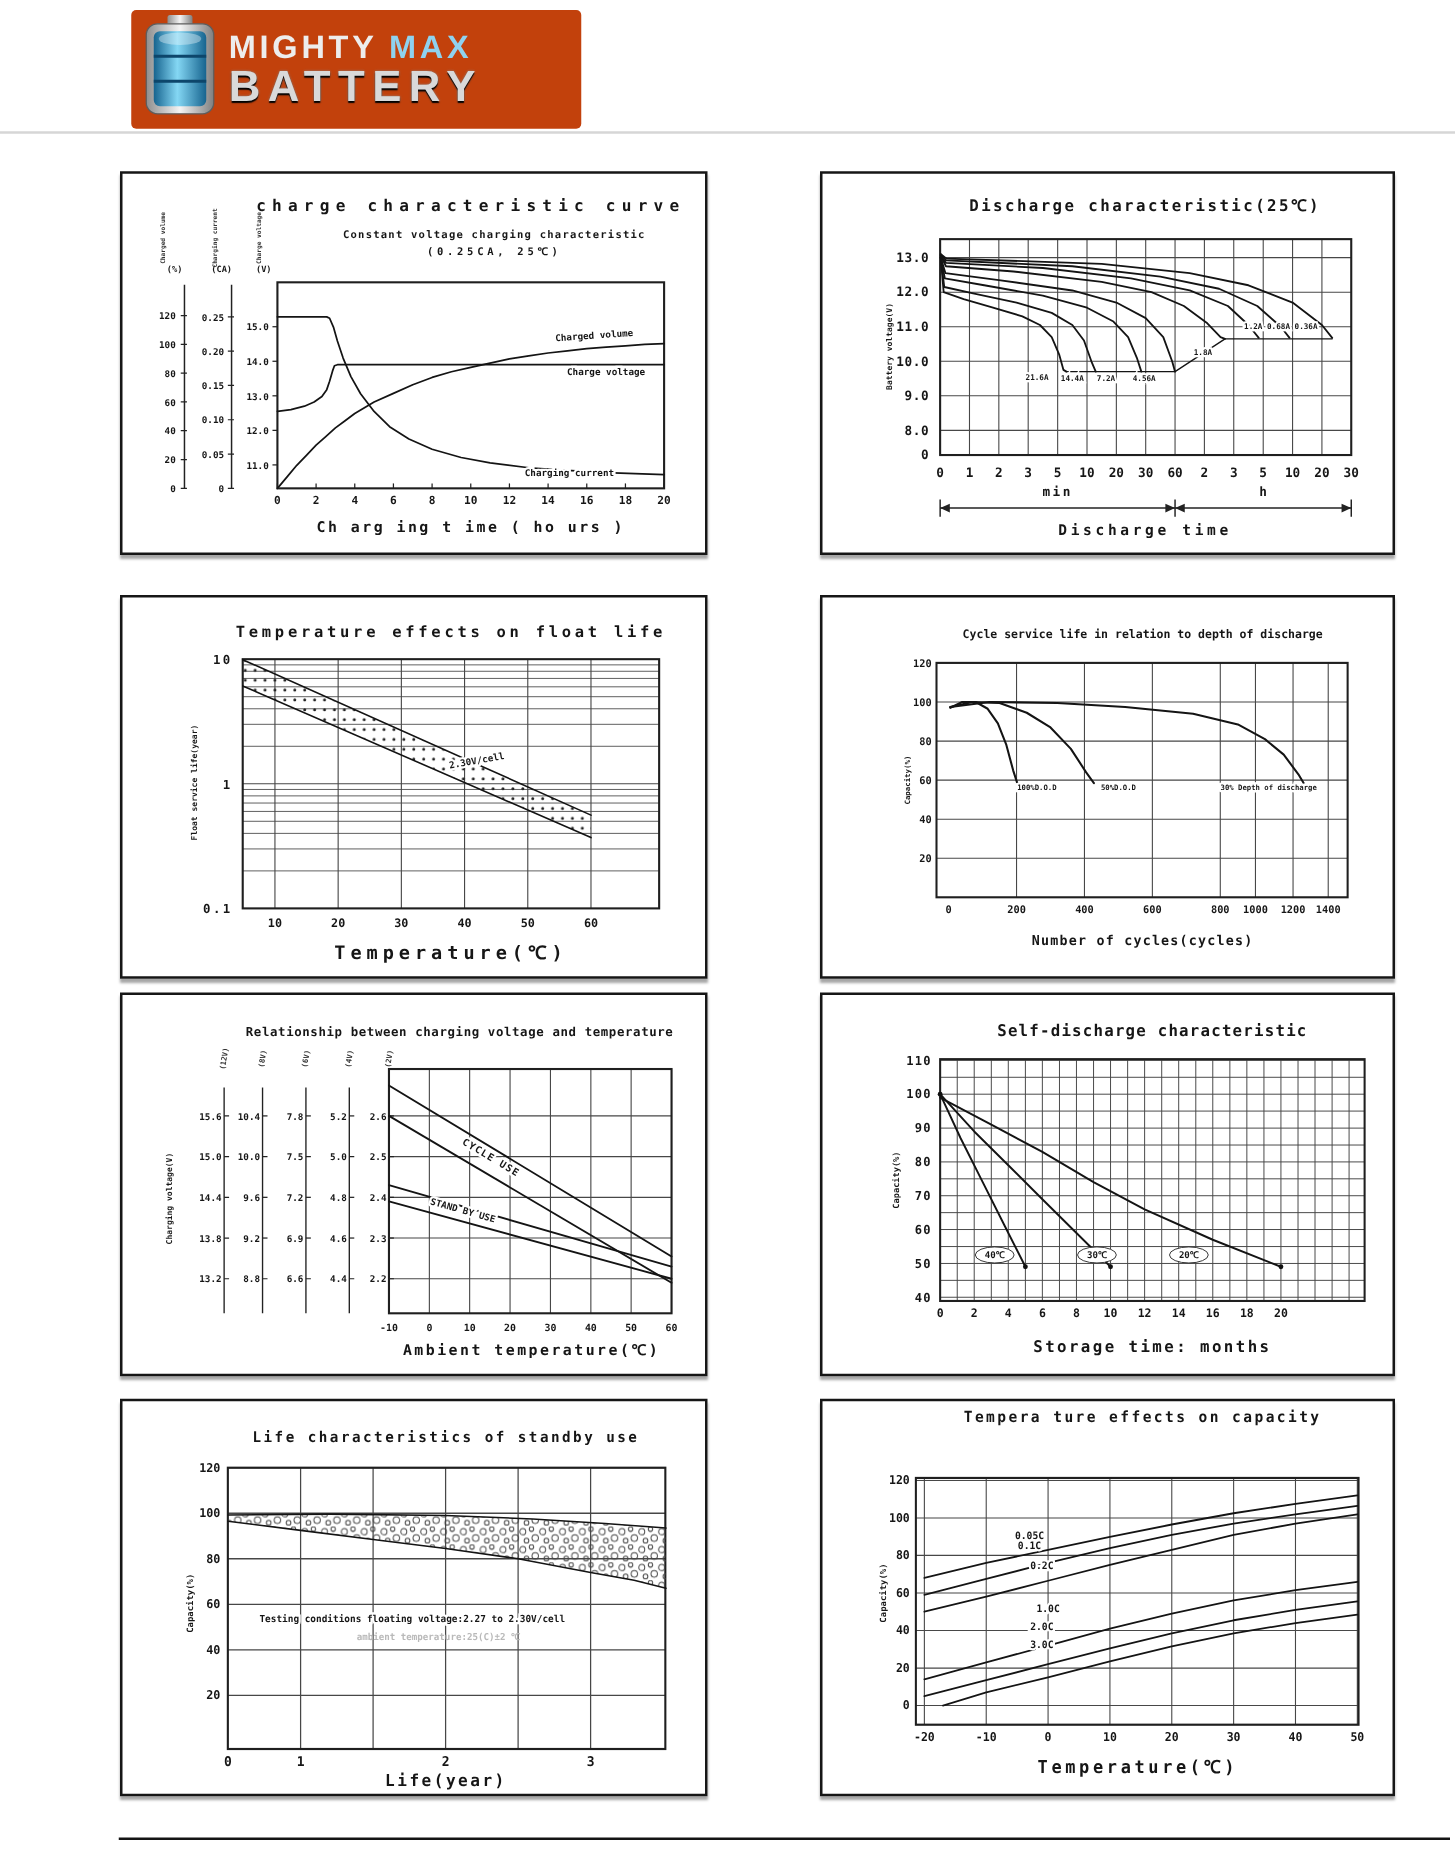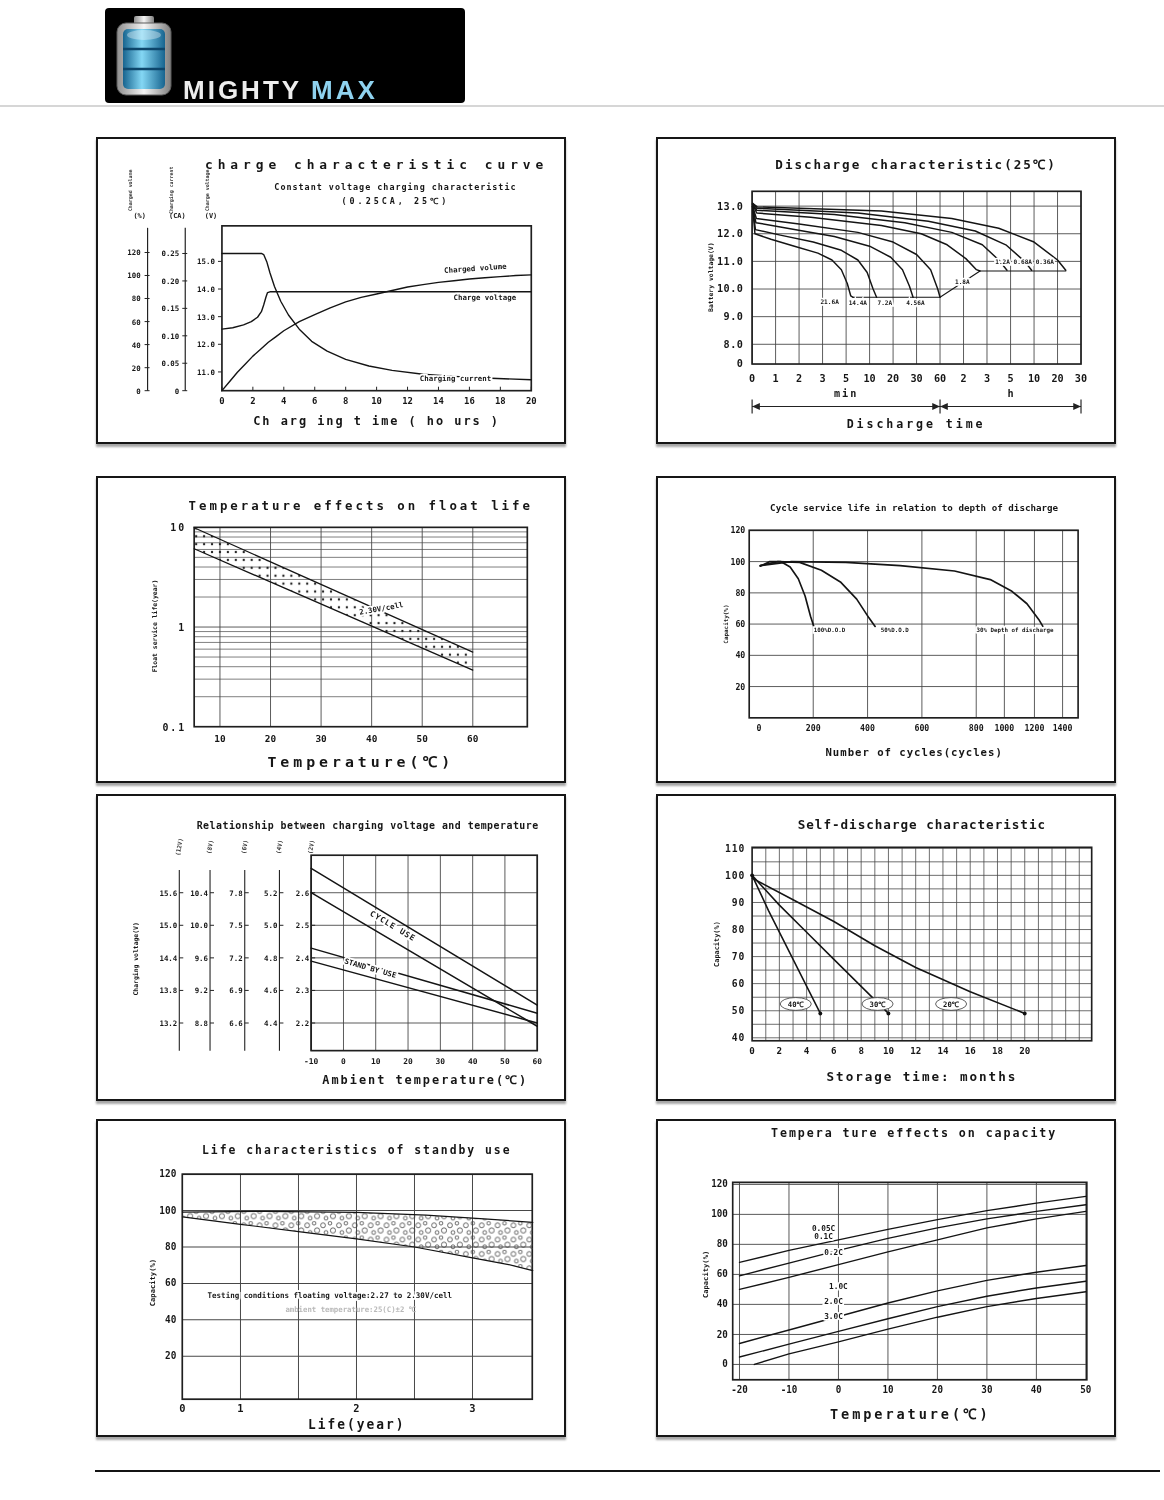--- a/index.html
+++ b/index.html
@@ -1,20 +1,20 @@
 <!DOCTYPE html>
 <html><head>
 <meta charset="utf-8">
 <style>
   html,body{margin:0;padding:0}
   body{width:1164px;height:1500px;background:#ffffff;position:relative;
        font-family:"Liberation Sans",sans-serif;overflow:hidden}
   .header{position:relative;height:105px;border-bottom:2px solid #d6d6d6}
-  .logo{position:absolute;left:105px;top:8px;width:360px;height:95px;background:#000000;
-        border-radius:4px;display:flex;align-items:flex-end;padding:0 8px;box-sizing:border-box;gap:8px}
+  .logo{position:absolute;left:105px;top:8px;width:360px;height:95px;background:#c2410c;
+        border-radius:4px;display:flex;align-items:center;padding:0 8px;box-sizing:border-box;gap:8px}
   .logo-text{display:flex;flex-direction:column;line-height:1}
   .logo-l1{font-size:26px;font-weight:bold;letter-spacing:3px;color:#ededed}
   .logo-l1 .max{color:#8fd2ef;margin-left:9px}
   .logo-l2{font-size:35px;font-weight:bold;letter-spacing:6px;color:#d9d9d9;
            text-shadow:0 1px 1px #000,0 0 2px #888;margin-top:2px}
   .model{position:absolute;right:28px;bottom:10px;font-family:"DejaVu Serif",serif;
          font-weight:bold;font-size:40px;color:#0d0d0d;white-space:nowrap}
   .model .spec{font-size:19px;font-style:italic;font-weight:bold;color:#1a1a1a}
   .row{display:flex;margin-left:96px}
   .row1{margin-top:30px}.row2{margin-top:32px}.row3{margin-top:11px}.row4{margin-top:18px}
@@ -48,20 +48,21 @@
         <rect x="21" y="1" width="20" height="9" rx="2" fill="url(#bshell)"></rect>
         <rect x="4" y="8" width="54" height="72" rx="9" fill="url(#bshell)" stroke="#5d5d5d" stroke-width="1"></rect>
         <rect x="10" y="14" width="42" height="60" rx="5" fill="url(#bblue)"></rect>
         <line x1="10" y1="34" x2="52" y2="34" stroke="#0d466b" stroke-width="2.5"></line>
         <line x1="10" y1="54" x2="52" y2="54" stroke="#0d466b" stroke-width="2.5"></line>
         <ellipse cx="31" cy="20" rx="17" ry="5" fill="#ffffff" opacity="0.35"></ellipse>
       </svg>
     </span>
     <div class="logo-text">
       <div class="logo-l1"><span>MIGHTY</span><span class="max">MAX</span></div>
+      <div class="logo-l2">BATTERY</div>
     </div>
   </div>
 </div>
 
 <div class="row row1">
   <div class="box left h1">
     <svg viewBox="0 0 470 307" preserveAspectRatio="none">
         <rect x="125" y="88" width="312" height="167" fill="none" stroke="#1f1f1f" stroke-width="1.7"></rect>
         <text x="281" y="30" font-family="DejaVu Sans Mono,monospace" font-size="13" font-weight="bold" fill="#161616" text-anchor="middle" letter-spacing="5">charge characteristic curve</text>
         <text x="300" y="52" font-family="DejaVu Sans Mono,monospace" font-size="8.5" font-weight="bold" fill="#161616" text-anchor="middle" letter-spacing="1">Constant voltage charging characteristic</text>

